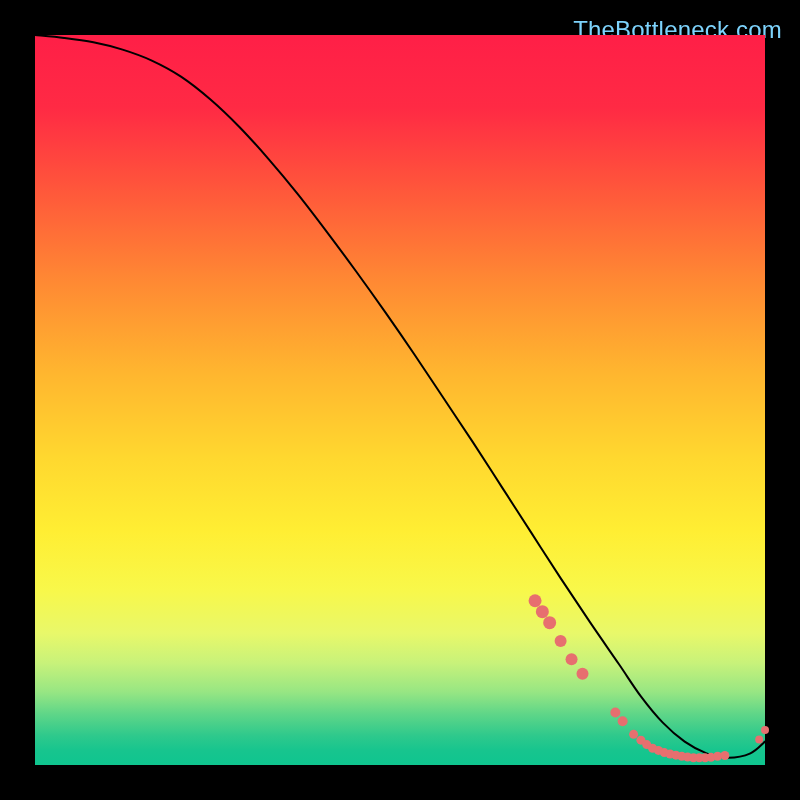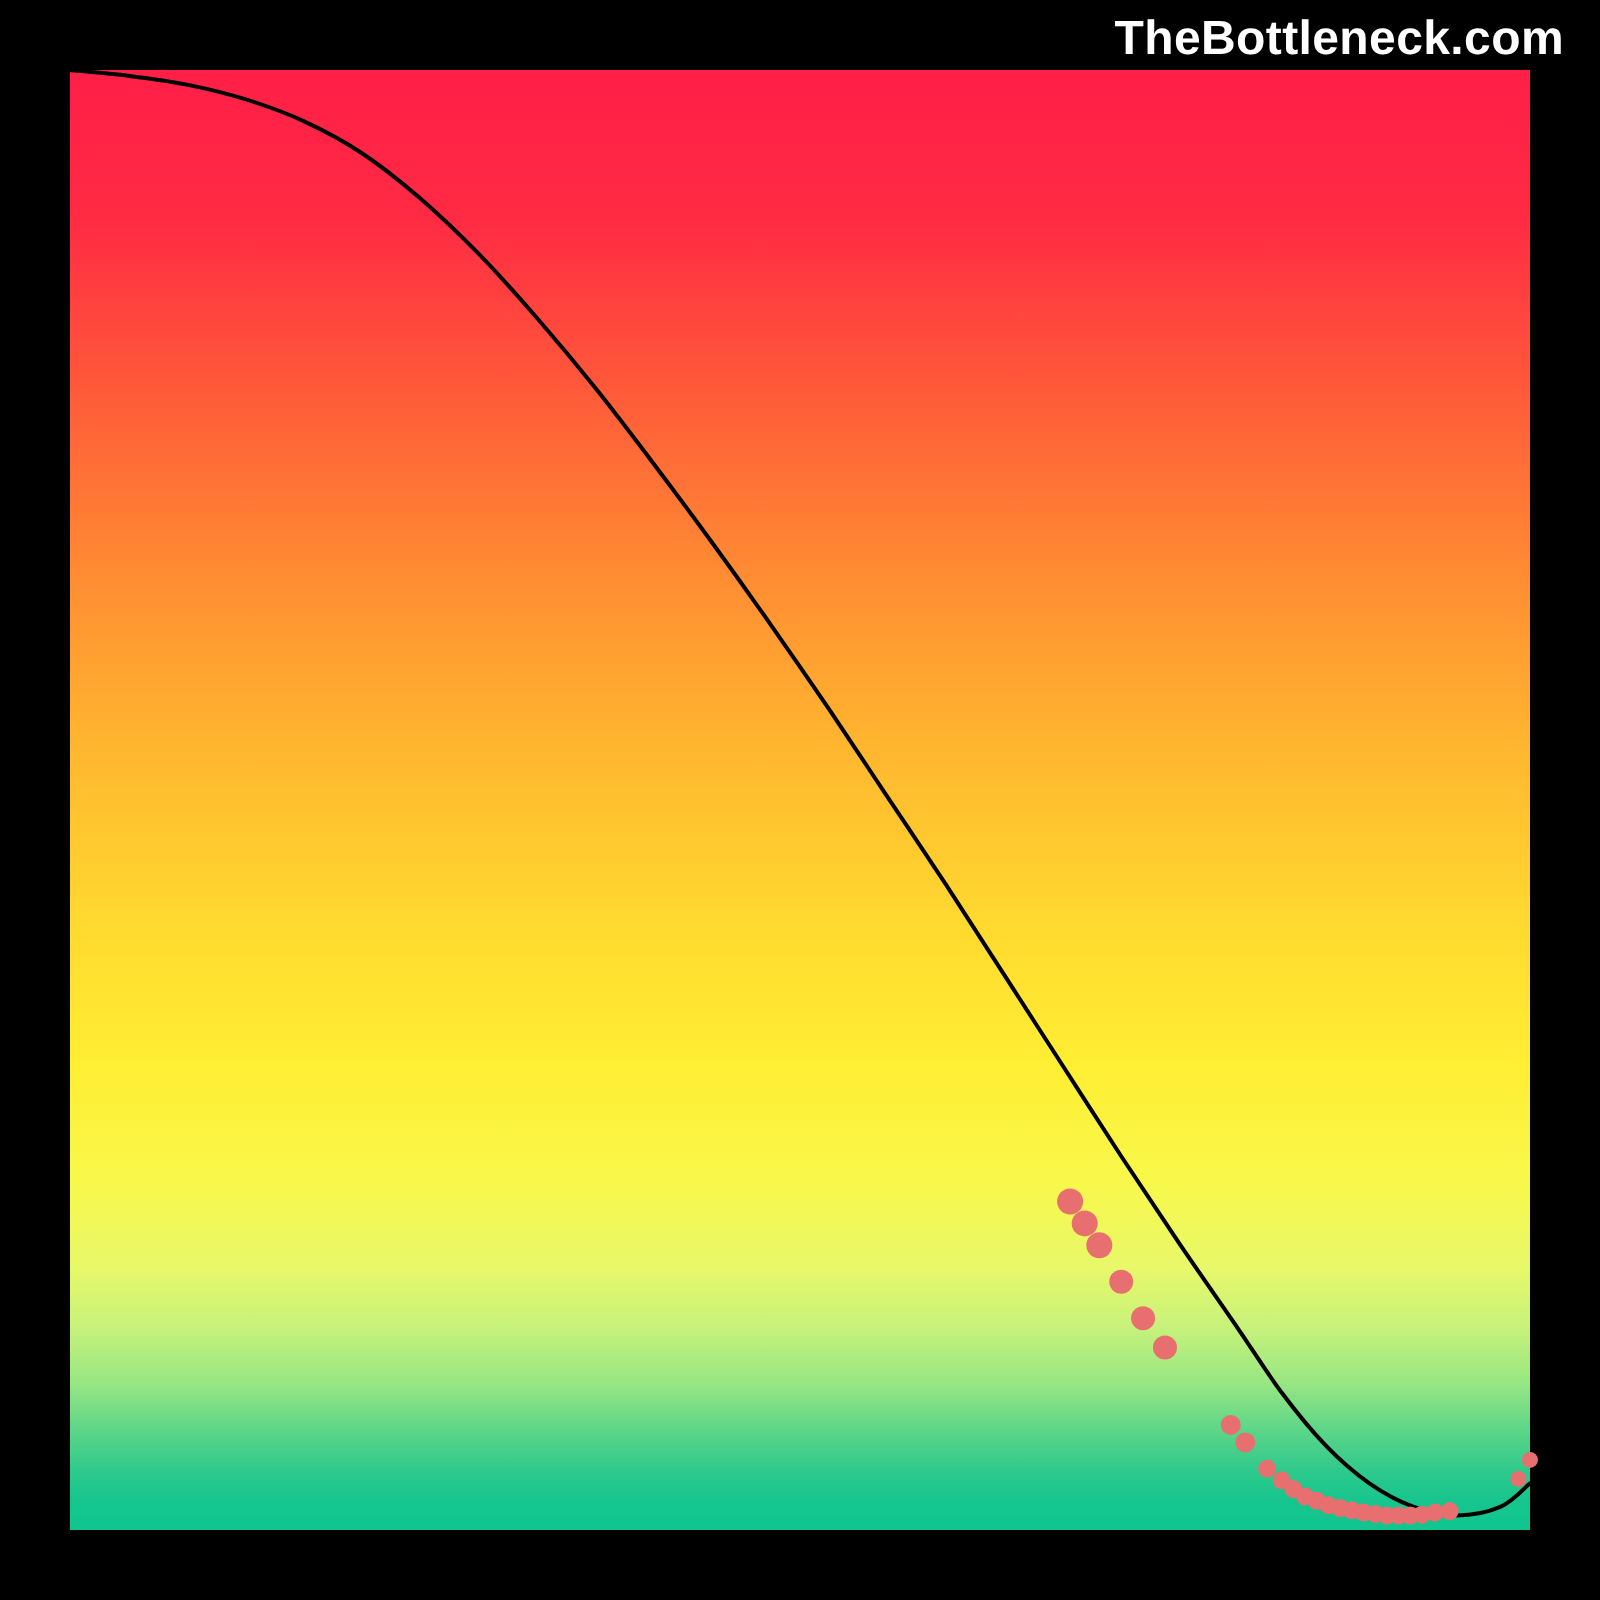--- a/index.html
+++ b/index.html
@@ -12,25 +12,25 @@
     font-family: Arial, Helvetica, sans-serif;
   }
   .stage {
     position: relative;
     width: 800px;
     height: 800px;
     background: #000;
   }
   .watermark {
     position: absolute;
-    top: 6px;
+    top: 16px;
     right: 18px;
-    color: #ffffff;
+    color: #7dd3fc;
     font-size: 24px;
-    font-weight: 700;
+    font-weight: 400;
     letter-spacing: 0.2px;
     user-select: none;
   }
   .plot {
     position: absolute;
     left: 35px;
     top: 35px;
     width: 730px;
     height: 730px;
     background: linear-gradient(

